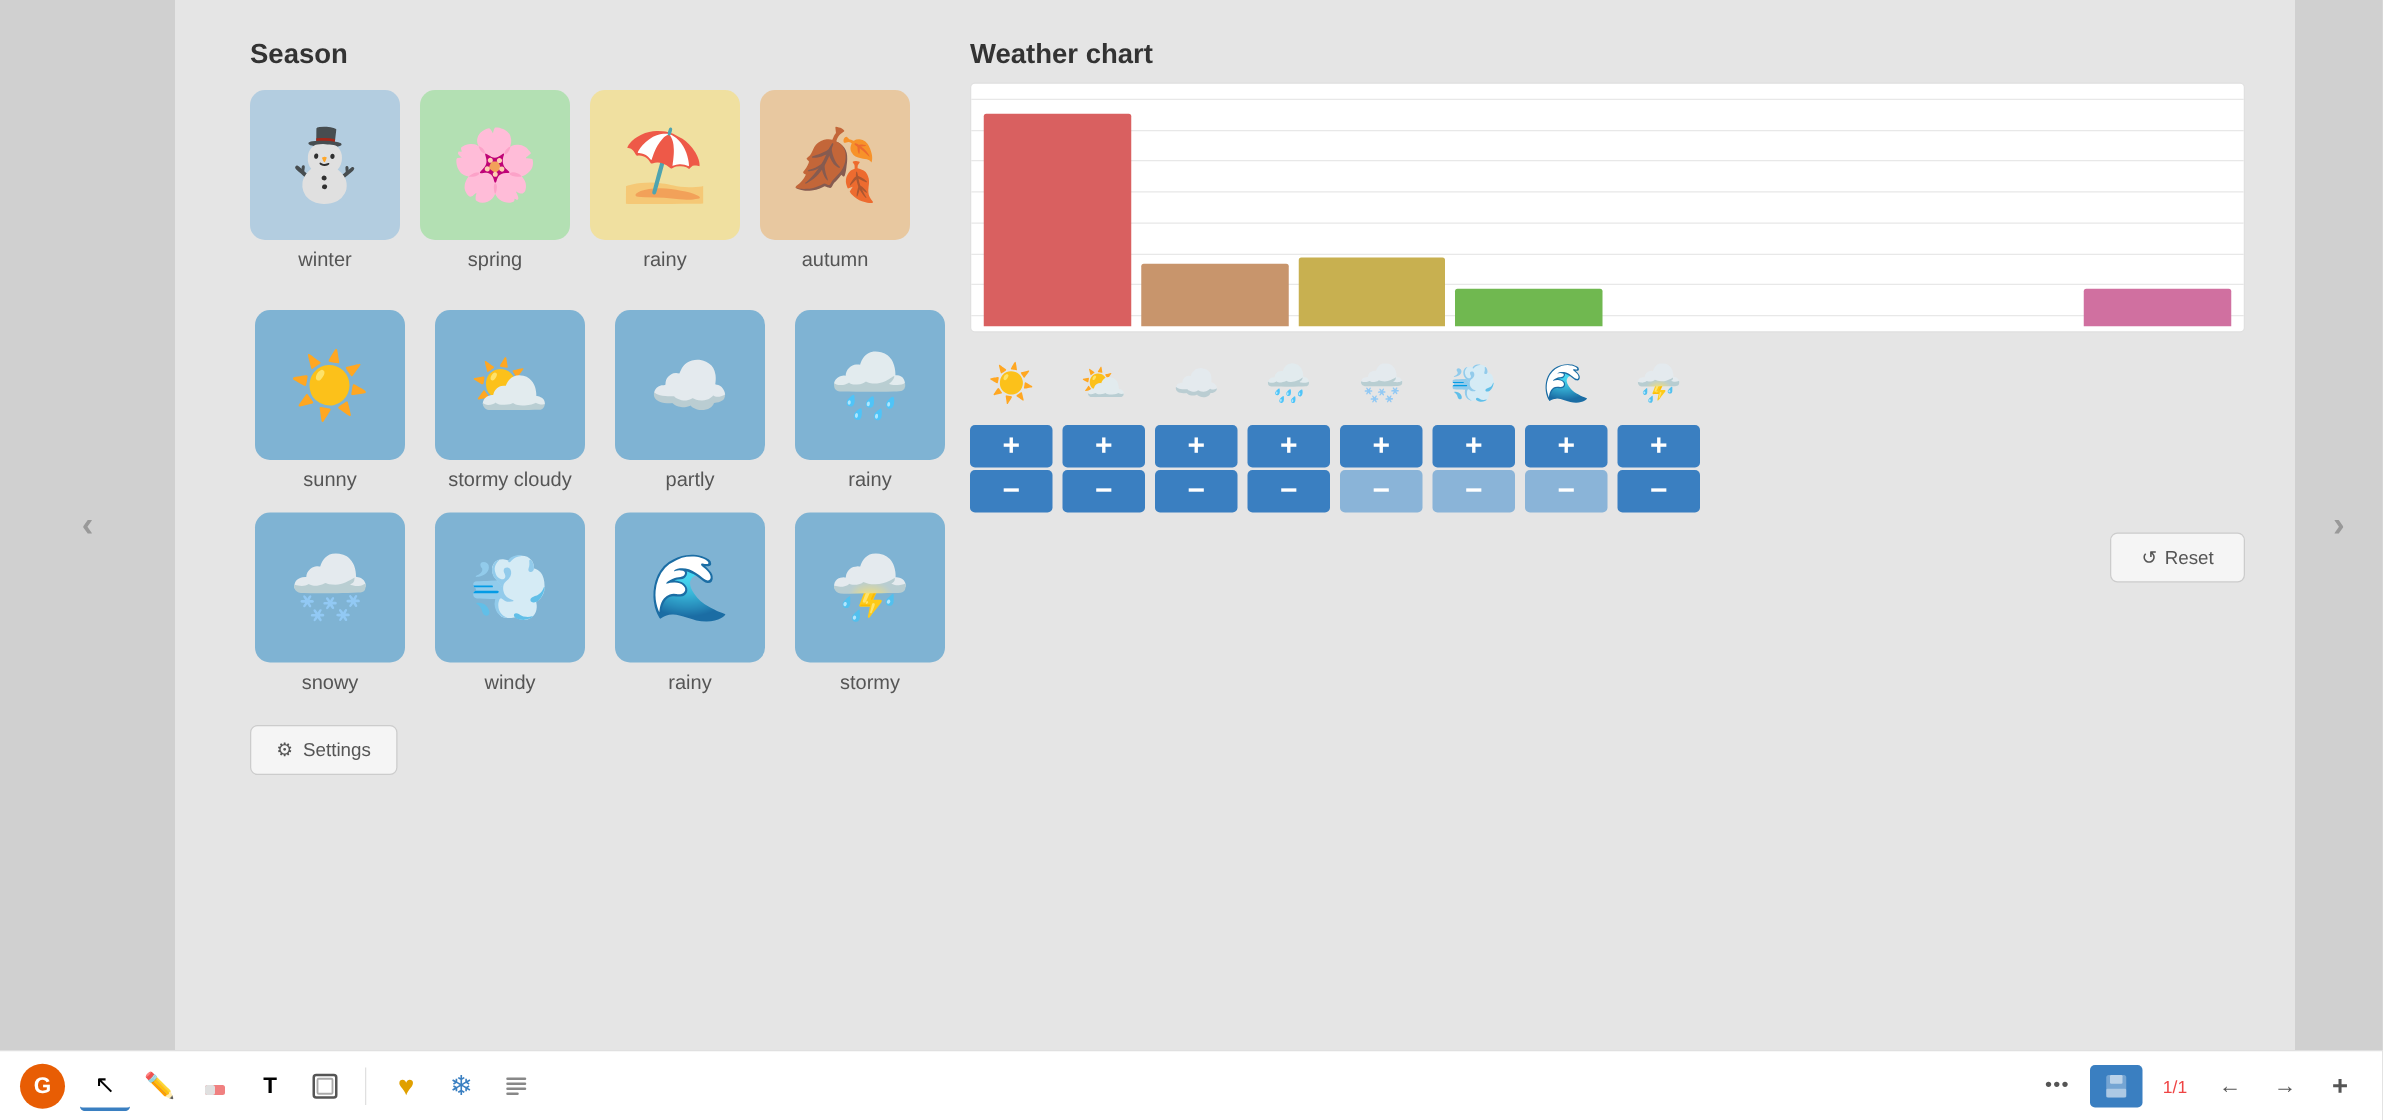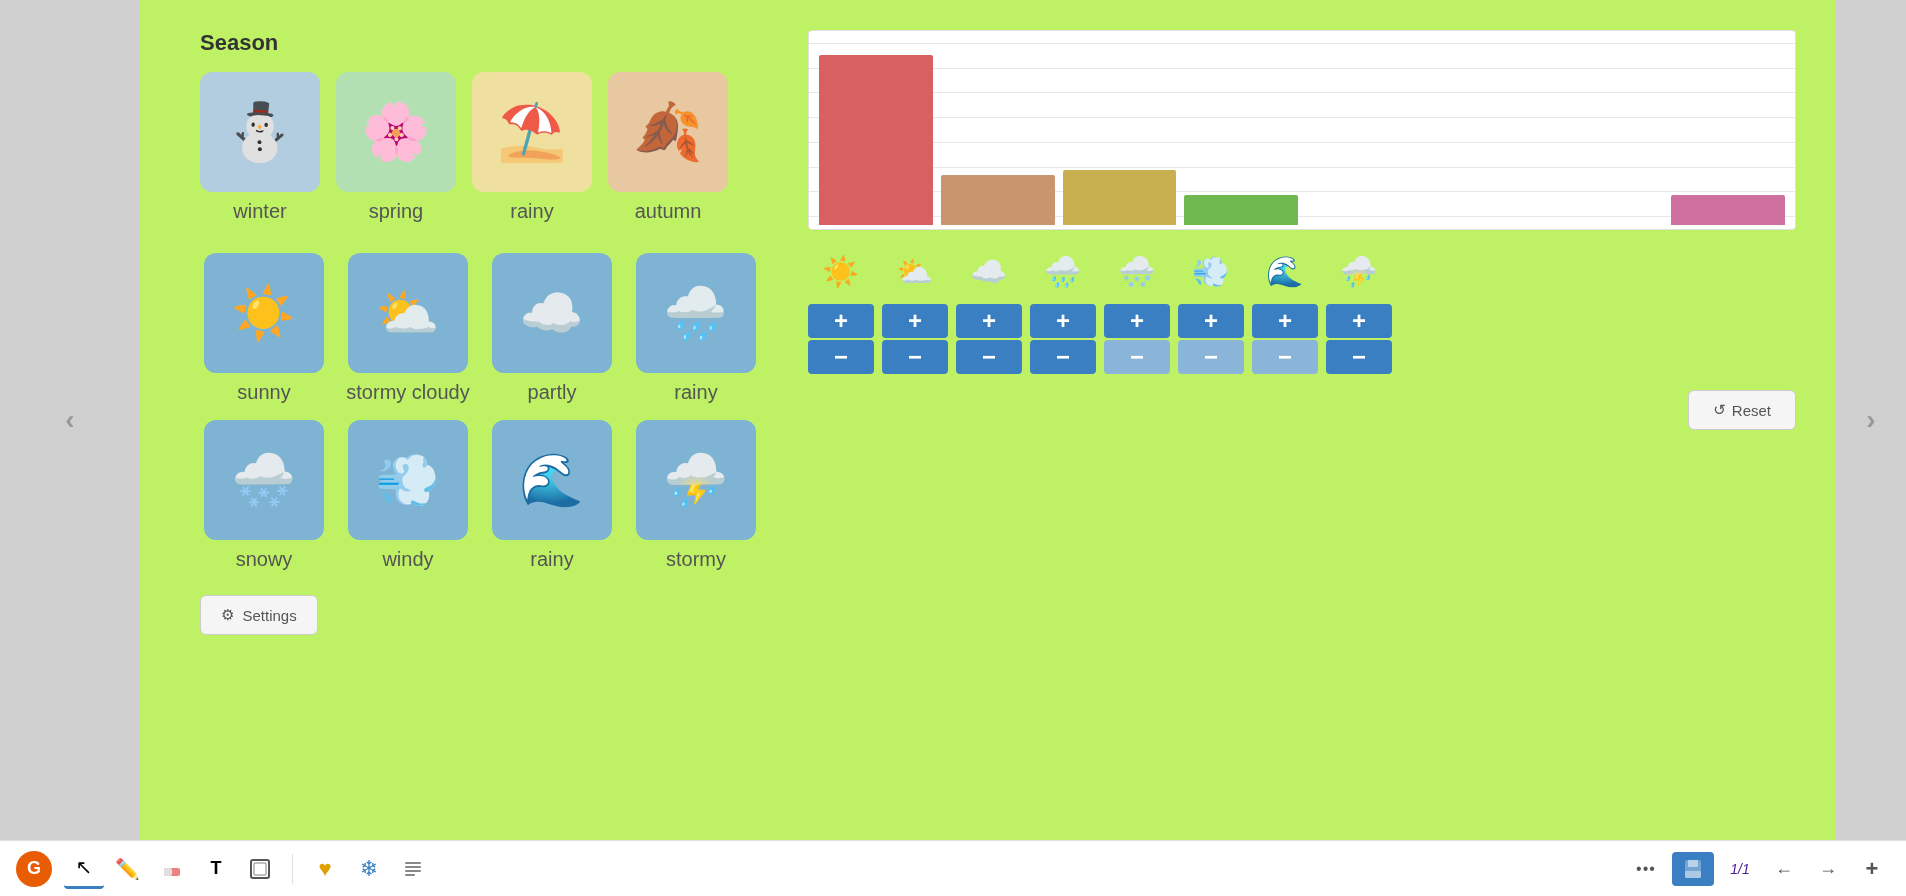--- a/index.html
+++ b/index.html
@@ -31,24 +31,24 @@
     .right-gutter {
       width: 70px;
       background: #d0d0d0;
       display: flex;
       align-items: center;
       justify-content: center;
     }
 
     .content-area {
       flex: 1;
-      background: #bef264;
+      background: #e5e5e5;
       padding: 30px 40px 20px 60px;
       display: flex;
-      gap: 48px;
+      gap: 16px;
       overflow: hidden;
     }
 
     .nav-arrow {
       font-size: 28px;
       color: #999;
       cursor: pointer;
       user-select: none;
       font-weight: bold;
     }
@@ -89,21 +89,21 @@
       font-size: 56px;
       cursor: pointer;
     }
 
     .season-card.winter { background: #b3cde0; }
     .season-card.spring { background: #b3e0b3; }
     .season-card.summer { background: #f0e0a0; }
     .season-card.autumn { background: #e8c8a0; }
 
     .item-label {
-      font-size: 20px;
+      font-size: 16px;
       color: #555;
     }
 
     .weather-grid {
       display: grid;
       grid-template-columns: repeat(4, 1fr);
       gap: 16px;
       margin-bottom: 24px;
     }
 
@@ -426,20 +426,21 @@
         </div>
       </div>
 
       <button class="settings-btn">
         <span>⚙</span>
         <span>Settings</span>
       </button>
     </div>
 
     <div class="right-panel">
+      <div class="chart-title">Weather chart</div>
 
       <div class="chart-container">
         <div class="chart-lines">
           <div class="chart-line"></div>
           <div class="chart-line"></div>
           <div class="chart-line"></div>
           <div class="chart-line"></div>
           <div class="chart-line"></div>
           <div class="chart-line"></div>
           <div class="chart-line"></div>
@@ -554,19 +555,19 @@
   <div class="toolbar-right">
     <div class="toolbar-icon-btn" style="font-size:16px;letter-spacing:1px;">•••</div>
     <div class="save-btn">
       <svg width="22" height="22" viewBox="0 0 22 22" fill="none">
         <rect x="3" y="2" width="16" height="18" rx="2" fill="white" opacity="0.3"></rect>
         <rect x="6" y="2" width="10" height="7" rx="1" fill="white" opacity="0.5"></rect>
         <rect x="3" y="13" width="16" height="7" rx="1" fill="white" opacity="0.4"></rect>
       </svg>
     </div>
     <div class="toolbar-icon-btn">
-      <span style="font-size:14px;color:#4c1d95;font-style:italic;">1/1</span>
+      <span style="font-size:14px;color:#ef4444;">1/1</span>
     </div>
     <div class="toolbar-icon-btn" style="font-size:18px;">←</div>
     <div class="toolbar-icon-btn" style="font-size:18px;">→</div>
     <div class="toolbar-icon-btn" style="font-size:22px;font-weight:bold;">+</div>
   </div>
 </div>
 
 </body></html>

